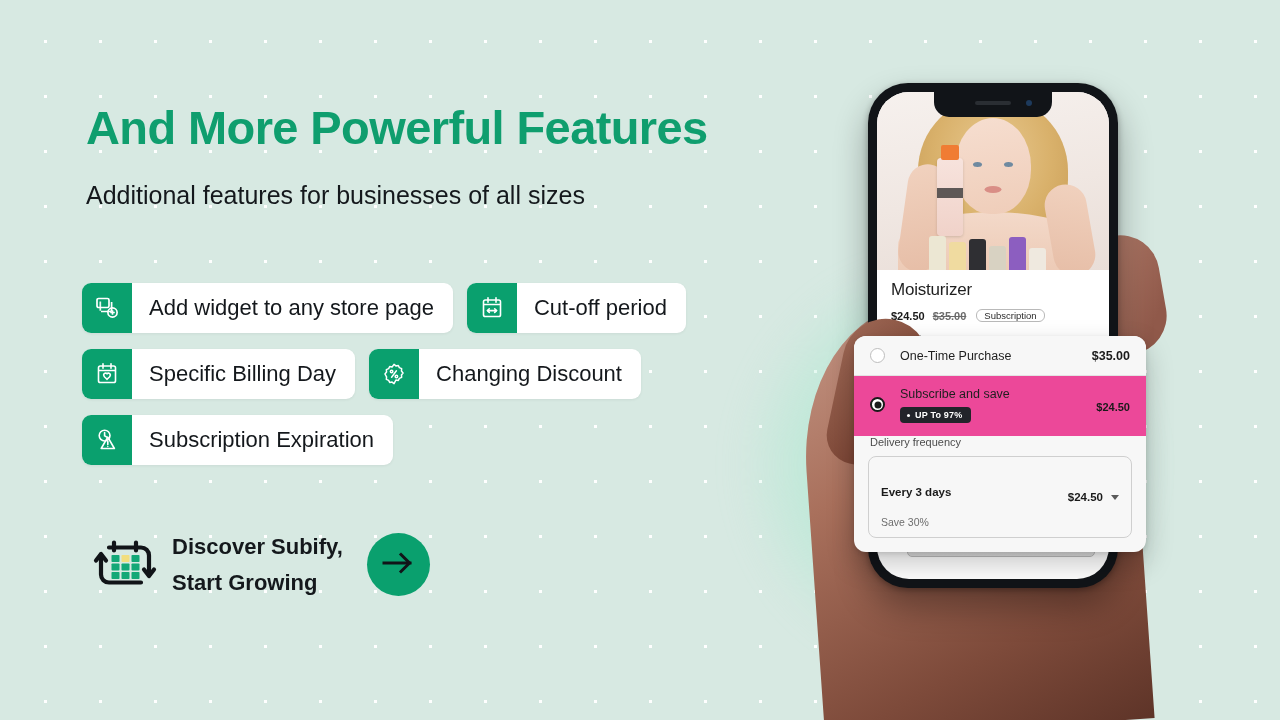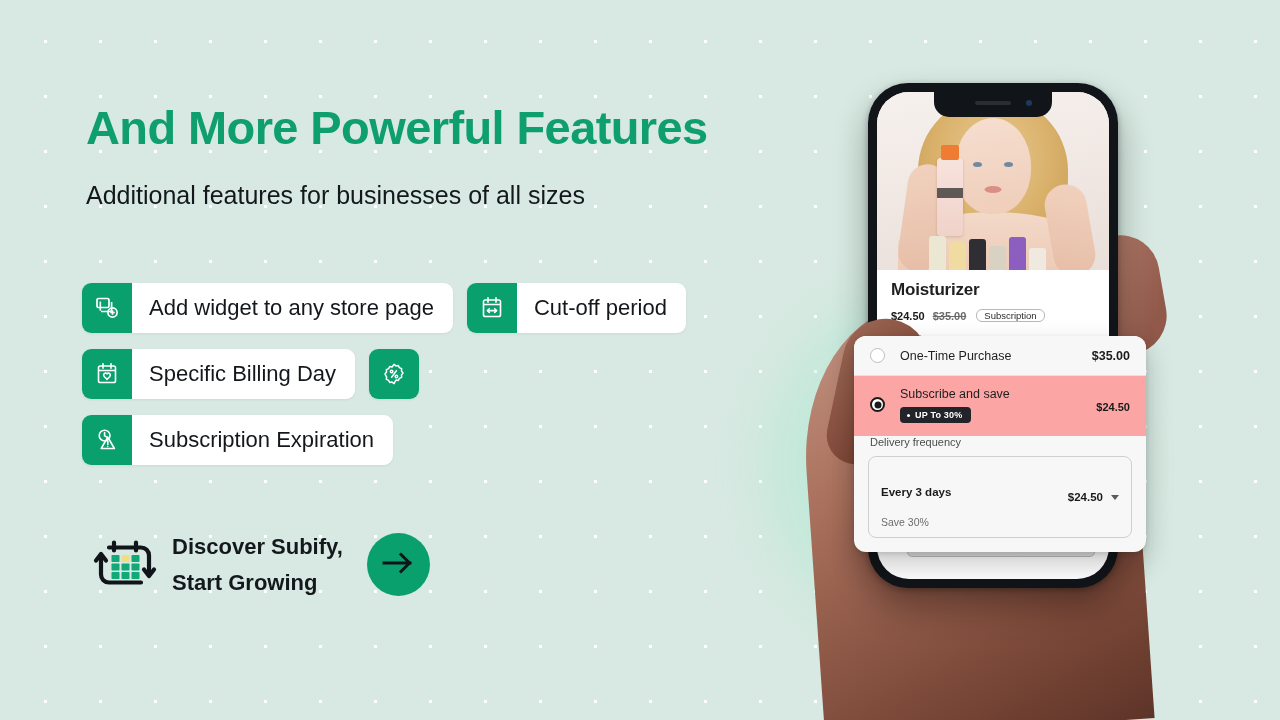--- a/index.html
+++ b/index.html
@@ -181,21 +181,21 @@
   .tube-row { position: absolute; left: 52px; bottom: 0; display: flex; align-items: flex-end; gap: 3px; }
   .tube { width: 17px; border-radius: 3px 3px 0 0; }
   .t1 { height: 34px; background: #ece7d3; }
   .t2 { height: 28px; background: #f0dba0; }
   .t3 { height: 31px; background: #2f2f33; }
   .t4 { height: 24px; background: #d8d2c2; }
   .t5 { height: 33px; background: #8c5ec0; }
   .t6 { height: 22px; background: #efe9df; }
 
   .prod-info { position: absolute; left: 0; top: 178px; width: 100%; padding: 10px 14px 0; }
-  .prod-title { font-size: 17px; color: #1f1f1f; font-weight: 700; letter-spacing: -0.2px; }
+  .prod-title { font-size: 17px; color: #1f1f1f; font-weight: 400; letter-spacing: -0.2px; }
   .price-row { display: flex; align-items: center; gap: 8px; margin-top: 9px; }
   .price-now { font-size: 11px; font-weight: 700; color: #1a1a1a; }
   .price-was { font-size: 11px; font-weight: 700; color: #6b6b6b; text-decoration: line-through; }
   .sub-badge {
     margin-left: 2px;
     font-size: 9.5px; color: #2b2b2b;
     border: 1px solid #b9b9b9; border-radius: 6px;
     padding: 0 7px;
   }
   .qty-label { font-size: 8px; color: #8a8a8a; margin-top: 10px; }
@@ -233,21 +233,21 @@
   .radio.on::after {
     content: ""; position: absolute; left: 50%; top: 50%;
     transform: translate(-50%,-50%);
     width: 7px; height: 7px; border-radius: 50%; background: #1a1a1a;
   }
   .opt-main { flex: 1 1 auto; }
   .opt-name { font-size: 12.5px; color: #1f1f1f; }
   .opt-price { font-size: 12.5px; font-weight: 700; color: #1a1a1a; white-space: nowrap; }
   .opt-price.small { font-size: 11px; }
 
-  .opt-col2 { display: flex; align-items: flex-start; padding: 11px 16px 13px; background: #fca5a5; border-top: 1px solid #e3e3e3; }
+  .opt-col2 { display: flex; align-items: flex-start; padding: 11px 16px 13px; background: #ec4899; border-top: 1px solid #e3e3e3; }
   .save-badge {
     display: inline-flex; align-items: center; gap: 5px;
     margin-top: 6px;
     background: #22242a; color: #ffffff;
     font-size: 9px; font-weight: 700; letter-spacing: 0.2px;
     padding: 3px 9px 3px 7px;
     border-radius: 4px;
     position: relative;
   }
   .save-badge::before {
@@ -323,20 +323,21 @@
 
         <div class="pill">
           <div class="pill-icon">
             <svg width="30" height="30" viewBox="0 0 30 30" fill="none" stroke="#ffffff" stroke-width="1.5">
               <path d="M15 5.4l1.9 1.55 2.4-.5 1.05 2.2 2.3 1-.2 2.45 1.6 1.9-1.6 1.9.2 2.45-2.3 1-1.05 2.2-2.4-.5L15 24.6l-1.9-1.55-2.4.5-1.05-2.2-2.3-1 .2-2.45L5.95 15l1.6-1.9-.2-2.45 2.3-1 1.05-2.2 2.4.5z" stroke-linejoin="round"></path>
               <path d="M12.6 18.2l4.8-6.4" stroke-linecap="round"></path>
               <circle cx="12.6" cy="12.5" r="1.25"></circle>
               <circle cx="17.4" cy="17.6" r="1.25"></circle>
             </svg>
           </div>
+          <div class="pill-label">Changing Discount</div>
         </div>
       </div>
 
       <div class="pill-row">
         <div class="pill">
           <div class="pill-icon">
             <svg width="30" height="30" viewBox="0 0 30 30" fill="none" stroke="#ffffff" stroke-width="1.6">
               <circle cx="12.6" cy="10.6" r="5.4"></circle>
               <path d="M12.6 7.5v3.3l2.2 1.3" stroke-linecap="round"></path>
               <path d="M15.8 12.2l6.6 11.3H9.2z" stroke-linejoin="round"></path>
@@ -442,21 +443,21 @@
         <div class="opt-main">
           <div class="opt-name">One-Time Purchase</div>
         </div>
         <div class="opt-price">$35.00</div>
       </div>
 
       <div class="opt-col2">
         <div class="radio on" style="margin-top:10px;"></div>
         <div class="opt-main">
           <div class="opt-name">Subscribe and save</div>
-          <div class="save-badge">UP To 30%</div>
+          <div class="save-badge">UP To 97%</div>
         </div>
         <div class="opt-price small" style="margin-top:14px;">$24.50</div>
       </div>
 
       <div class="freq-label">Delivery frequency</div>
 
       <div class="freq-box">
         <div class="freq-main">
           <div class="freq-title">Every 3 days</div>
           <div class="freq-sub">Save 30%</div>

